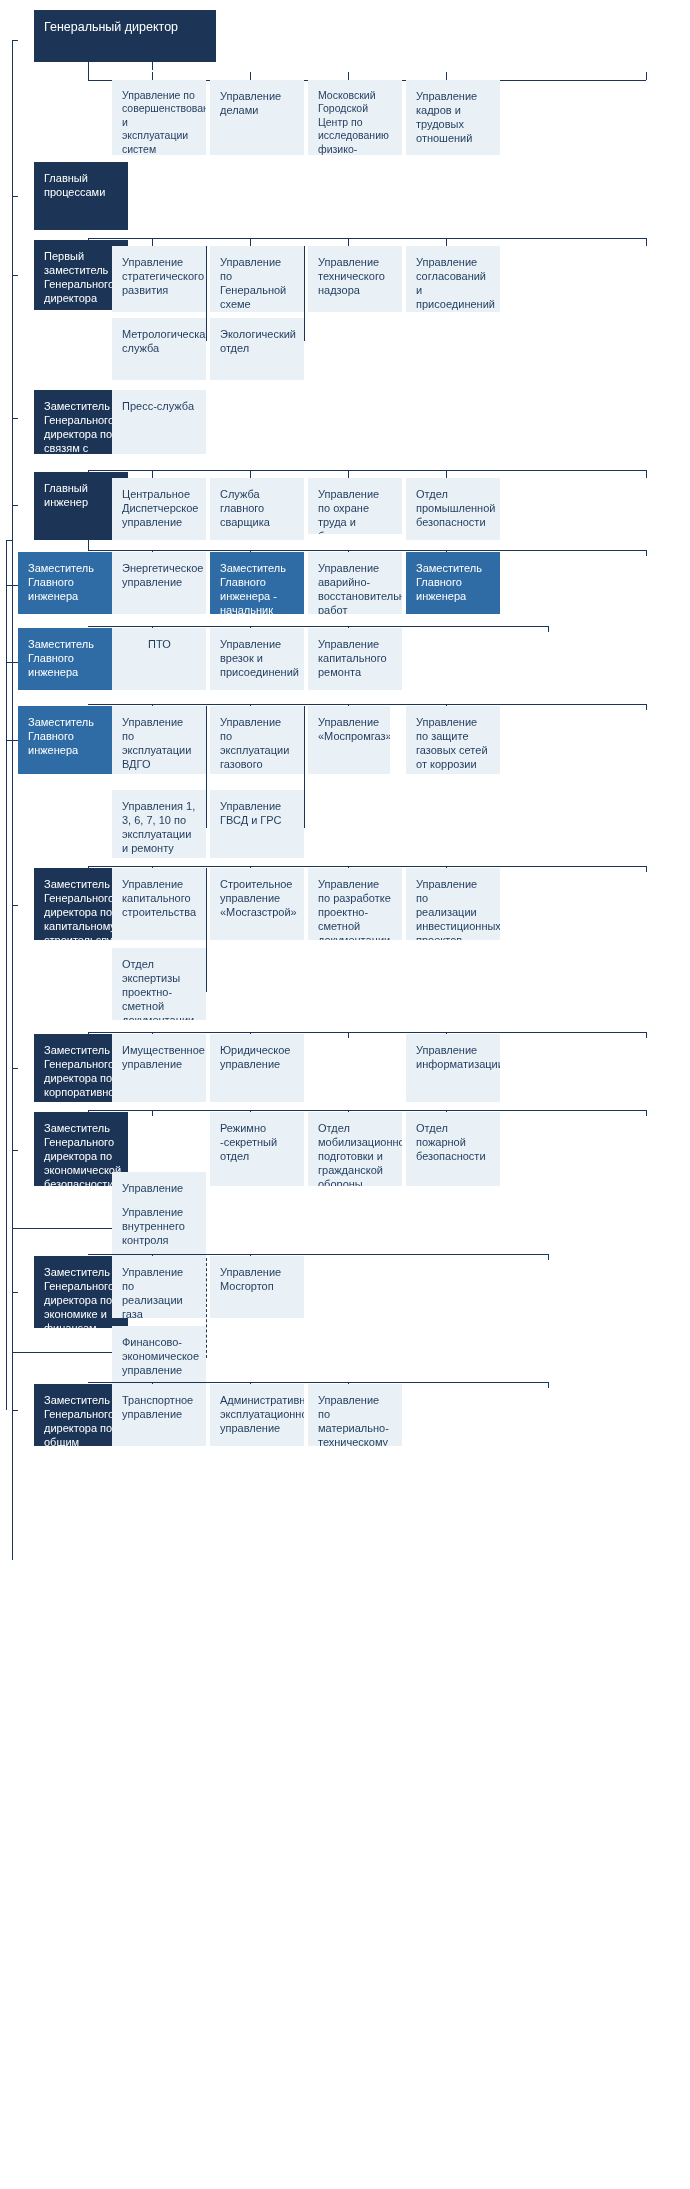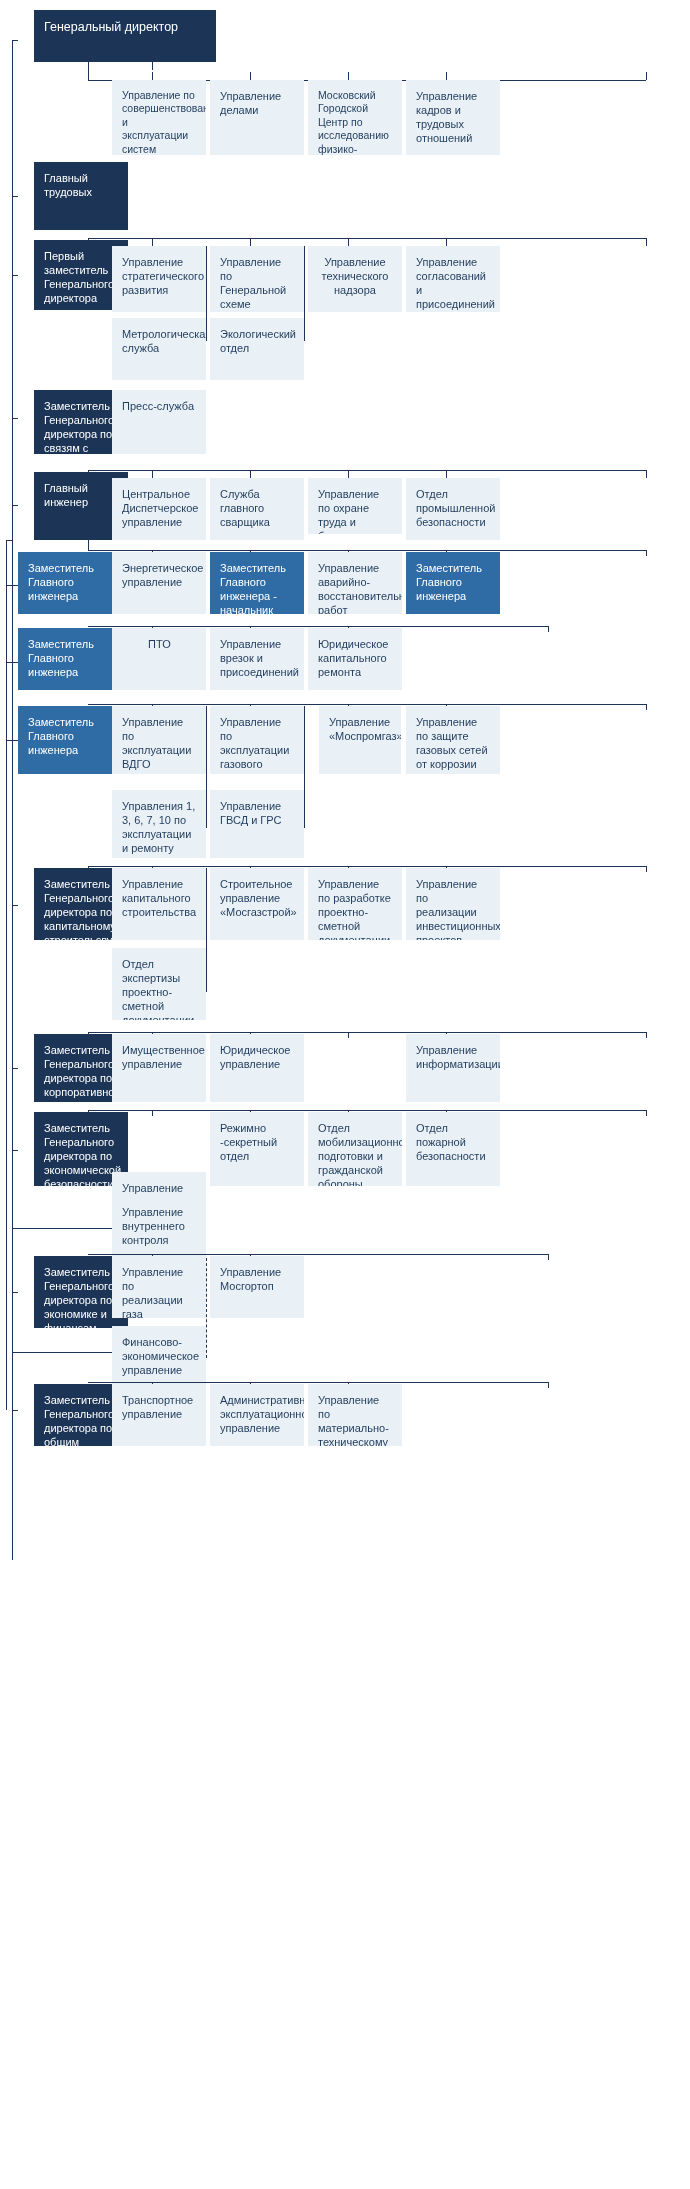--- a/index.html
+++ b/index.html
@@ -82,42 +82,42 @@
   </div>
   <div class="node dept sm" style="left:308px; top:80px; width:94px; height:75px;">
     <span class="lbl">Московский Городской Центр по исследованию физико-механических свойств конструкционных материалов</span>
   </div>
   <div class="node dept" style="left:406px; top:80px; width:94px; height:75px;">
     <span class="lbl">Управление кадров и трудовых отношений</span>
   </div>
 
   <div class="ln hln" style="left:12px; top:196px; width:6px;"></div>
   <div class="node exec" style="left:18px; top:162px; width:94px; height:68px;">
-    <span class="lbl">Главный трудовых</span>
+    <span class="lbl">Главный процессами</span>
   </div>
 
   <div class="ln hln" style="left:12px; top:275px; width:6px;"></div>
   <div class="node exec" style="left:18px; top:240px; width:94px; height:70px;">
     <span class="lbl">Первый заместитель Генерального директора</span>
   </div>
   <div class="ln hln" style="left:88px; top:238px; width:558px;"></div>
   <div class="ln vln" style="left:88px; top:238px; height:6px;"></div>
   <div class="ln vln" style="left:152px; top:238px; height:8px;"></div>
   <div class="ln vln" style="left:250px; top:238px; height:8px;"></div>
   <div class="ln vln" style="left:348px; top:238px; height:8px;"></div>
   <div class="ln vln" style="left:446px; top:238px; height:8px;"></div>
   <div class="ln vln" style="left:646px; top:238px; height:8px;"></div>
 
   <div class="node dept" style="left:112px; top:246px; width:94px; height:66px;">
     <span class="lbl">Управление стратегического развития</span>
   </div>
   <div class="node dept" style="left:210px; top:246px; width:94px; height:66px;">
     <span class="lbl">Управление по Генеральной схеме газоснабжения</span>
   </div>
-  <div class="node dept" style="left:308px; top:246px; width:94px; height:66px;text-align:center;">
+  <div class="node dept" style="left:308px; top:246px; width:94px; height:66px;">
     <span class="lbl">Управление технического надзора</span>
   </div>
   <div class="node dept" style="left:406px; top:246px; width:94px; height:66px;">
     <span class="lbl">Управление согласований и присоединений</span>
   </div>
 
   <div class="ln vln" style="left:206px; top:246px; height:95px;"></div>
   <div class="ln hln" style="left:200px; top:341px; width:6px;"></div>
   <div class="ln vln" style="left:304px; top:246px; height:95px;"></div>
   <div class="ln hln" style="left:298px; top:341px; width:6px;"></div>
@@ -201,41 +201,41 @@
   <div class="ln vln" style="left:348px; top:626px; height:6px;"></div>
   <div class="ln vln" style="left:548px; top:626px; height:6px;"></div>
 
   <div class="node dept" style="left:112px; top:628px; width:94px; height:62px;padding-left:36px;">
     <span class="lbl">ПТО</span>
   </div>
   <div class="node dept" style="left:210px; top:628px; width:94px; height:62px;">
     <span class="lbl">Управление врезок и присоединений</span>
   </div>
   <div class="node dept" style="left:308px; top:628px; width:94px; height:62px;">
-    <span class="lbl">Юридическое капитального ремонта</span>
+    <span class="lbl">Управление капитального ремонта</span>
   </div>
 
   <div class="ln hln" style="left:6px; top:740px; width:12px;"></div>
   <div class="node midblue" style="left:18px; top:706px; width:94px; height:68px;">
     <span class="lbl">Заместитель Главного инженера</span>
   </div>
   <div class="ln hln" style="left:88px; top:704px; width:558px;"></div>
   <div class="ln vln" style="left:152px; top:704px; height:6px;"></div>
   <div class="ln vln" style="left:250px; top:704px; height:6px;"></div>
   <div class="ln vln" style="left:348px; top:704px; height:6px;"></div>
   <div class="ln vln" style="left:446px; top:704px; height:6px;"></div>
   <div class="ln vln" style="left:646px; top:704px; height:6px;"></div>
 
   <div class="node dept" style="left:112px; top:706px; width:94px; height:68px;">
     <span class="lbl">Управление по эксплуатации ВДГО</span>
   </div>
   <div class="node dept" style="left:210px; top:706px; width:94px; height:68px;">
     <span class="lbl">Управление по эксплуатации газового хозяйства</span>
   </div>
-  <div class="node dept" style="left:308px; top:706px; width:82px; height:68px;margin-left:11px;">
+  <div class="node dept" style="left:308px; top:706px; width:82px; height:68px;">
     <span class="lbl">Управление «Моспромгаз»</span>
   </div>
   <div class="node dept" style="left:406px; top:706px; width:94px; height:68px;">
     <span class="lbl">Управление по защите газовых сетей от коррозии</span>
   </div>
 
   <div class="ln vln" style="left:206px; top:706px; height:122px;"></div>
   <div class="ln hln" style="left:200px; top:828px; width:6px;"></div>
   <div class="ln vln" style="left:304px; top:706px; height:122px;"></div>
   <div class="ln hln" style="left:298px; top:828px; width:6px;"></div>

